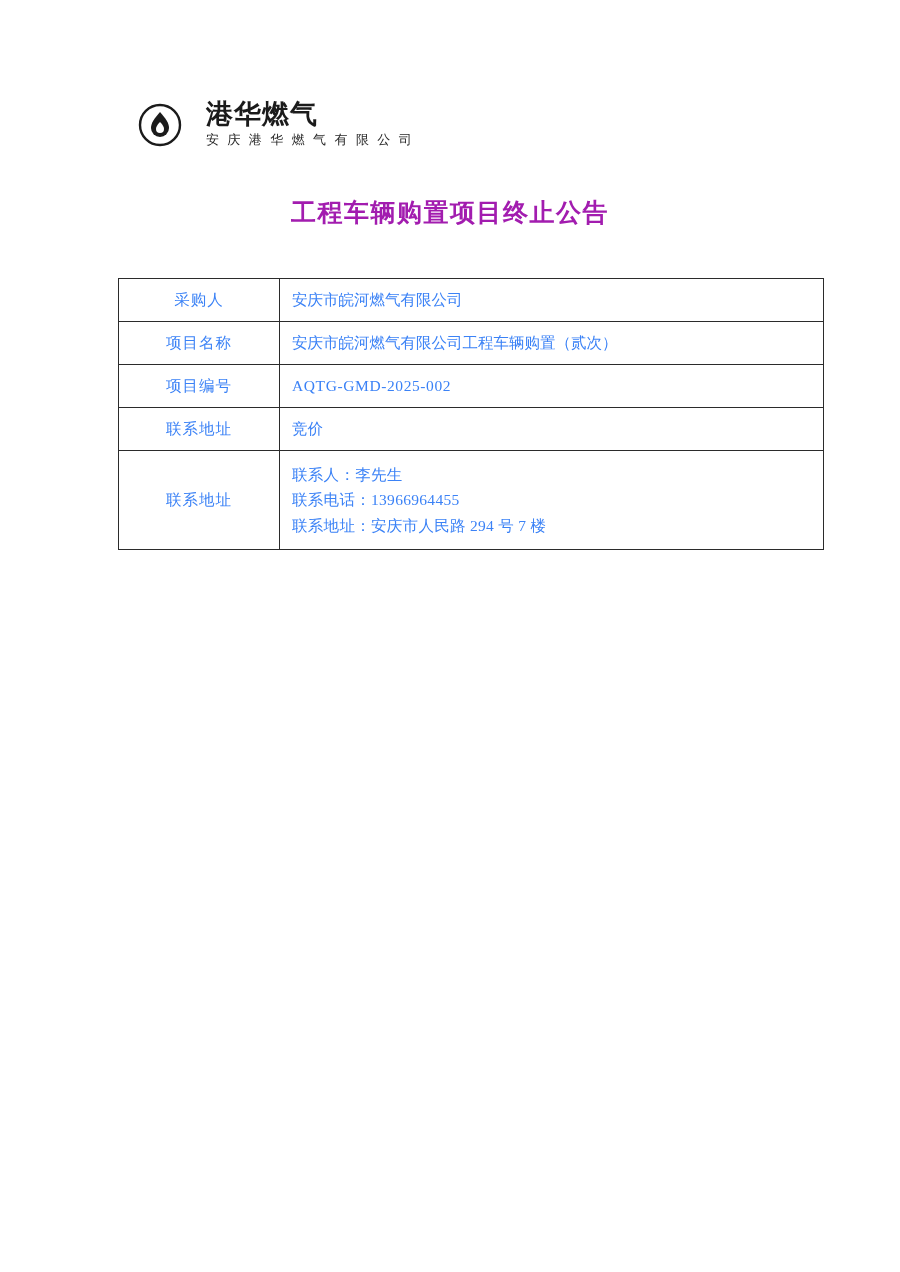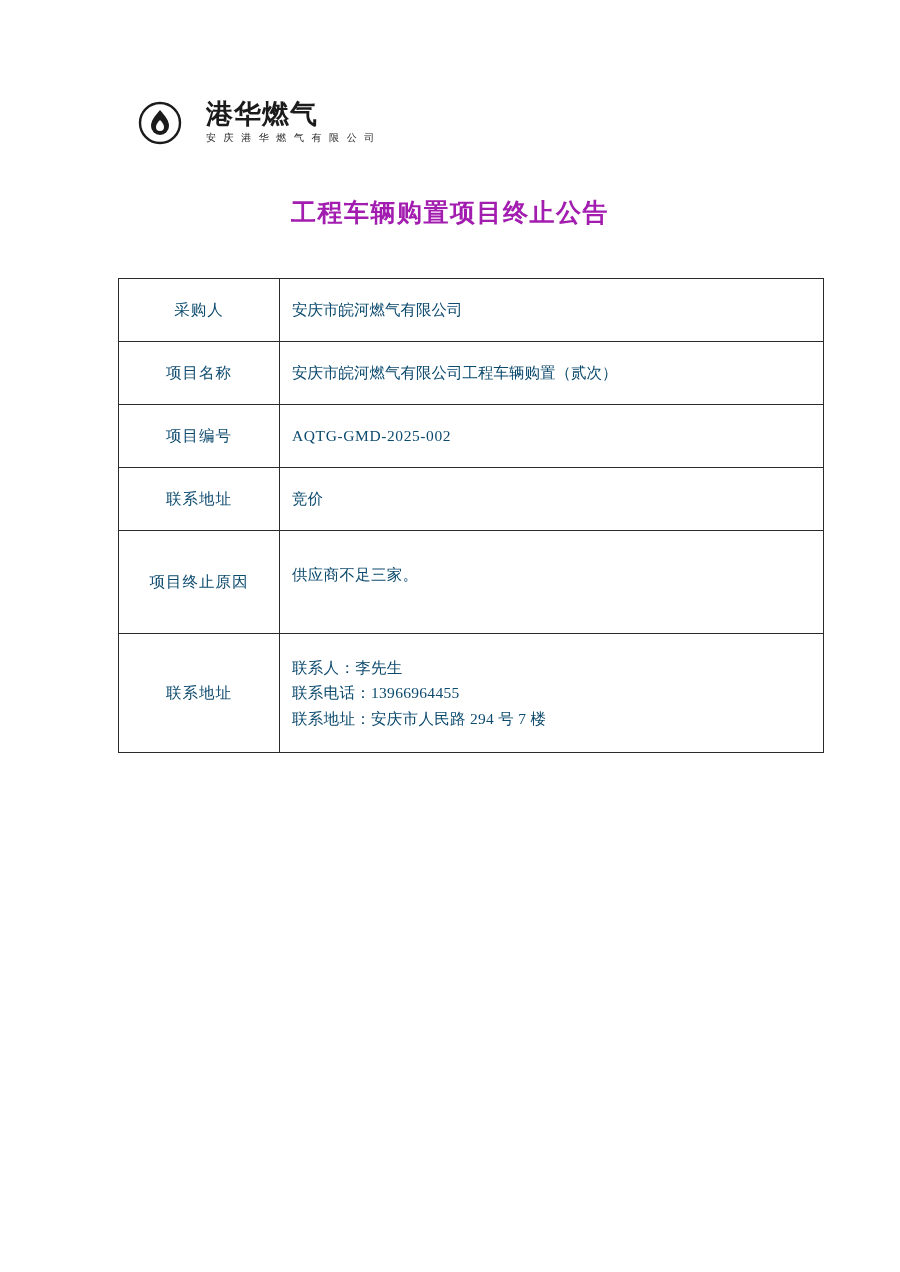--- a/index.html
+++ b/index.html
@@ -42,21 +42,21 @@
   .logo-main {
     font-family: "Liberation Sans", "DejaVu Sans", sans-serif;
     font-weight: bold;
     font-size: 27px;
     letter-spacing: 1px;
     line-height: 1.05;
     color: #1b1b1b;
   }
   .logo-sub {
     font-family: "Liberation Sans", "DejaVu Sans", sans-serif;
-    font-size: 10px;
+    font-size: 13px;
     letter-spacing: 2.4px;
     color: #2a2a2a;
     margin-top: 3px;
   }
 
   
   .doc-title {
     position: absolute;
     top: 196px;
     left: 0;
@@ -73,31 +73,31 @@
     position: absolute;
     left: 118px;
     top: 278px;
     width: 706px;
     border-collapse: collapse;
     table-layout: fixed;
   }
   .info-table td {
     border: 1px solid #2b2b2b;
     font-size: 15.5px;
-    color: #0c4a6e;
+    color: #3b82f6;
     vertical-align: middle;
   }
   .info-table td.label {
     width: 152px;
     text-align: center;
     letter-spacing: 1px;
     padding: 10px 4px;
   }
   .info-table td.value {
-    padding: 20px 12px;
+    padding: 10px 12px;
     text-align: left;
   }
   .row-h1 td { height: 22px; }
   .row-tall td { height: 62px; }
   .row-contact td { height: 78px; }
   .value .line {
     display: block;
     line-height: 1.65;
     letter-spacing: 0.3px;
   }
@@ -138,26 +138,20 @@
         <td class="value">安庆市皖河燃气有限公司工程车辆购置（贰次）</td>
       </tr>
       <tr class="row-h1">
         <td class="label">项目编号</td>
         <td class="value mono-ish">AQTG-GMD-2025-002</td>
       </tr>
       <tr class="row-h1">
         <td class="label">联系地址</td>
         <td class="value">竞价</td>
       </tr>
-      <tr class="row-tall">
-        <td class="label">项目终止原因</td>
-        <td class="value">
-          <span class="line" style="display:block; margin-top:-14px;">供应商不足三家。</span>
-        </td>
-      </tr>
       <tr class="row-contact">
         <td class="label">联系地址</td>
         <td class="value">
           <span class="line">联系人：李先生</span>
           <span class="line">联系电话：13966964455</span>
           <span class="line">联系地址：安庆市人民路 294 号 7 楼</span>
         </td>
       </tr>
     </tbody>
   </table>

